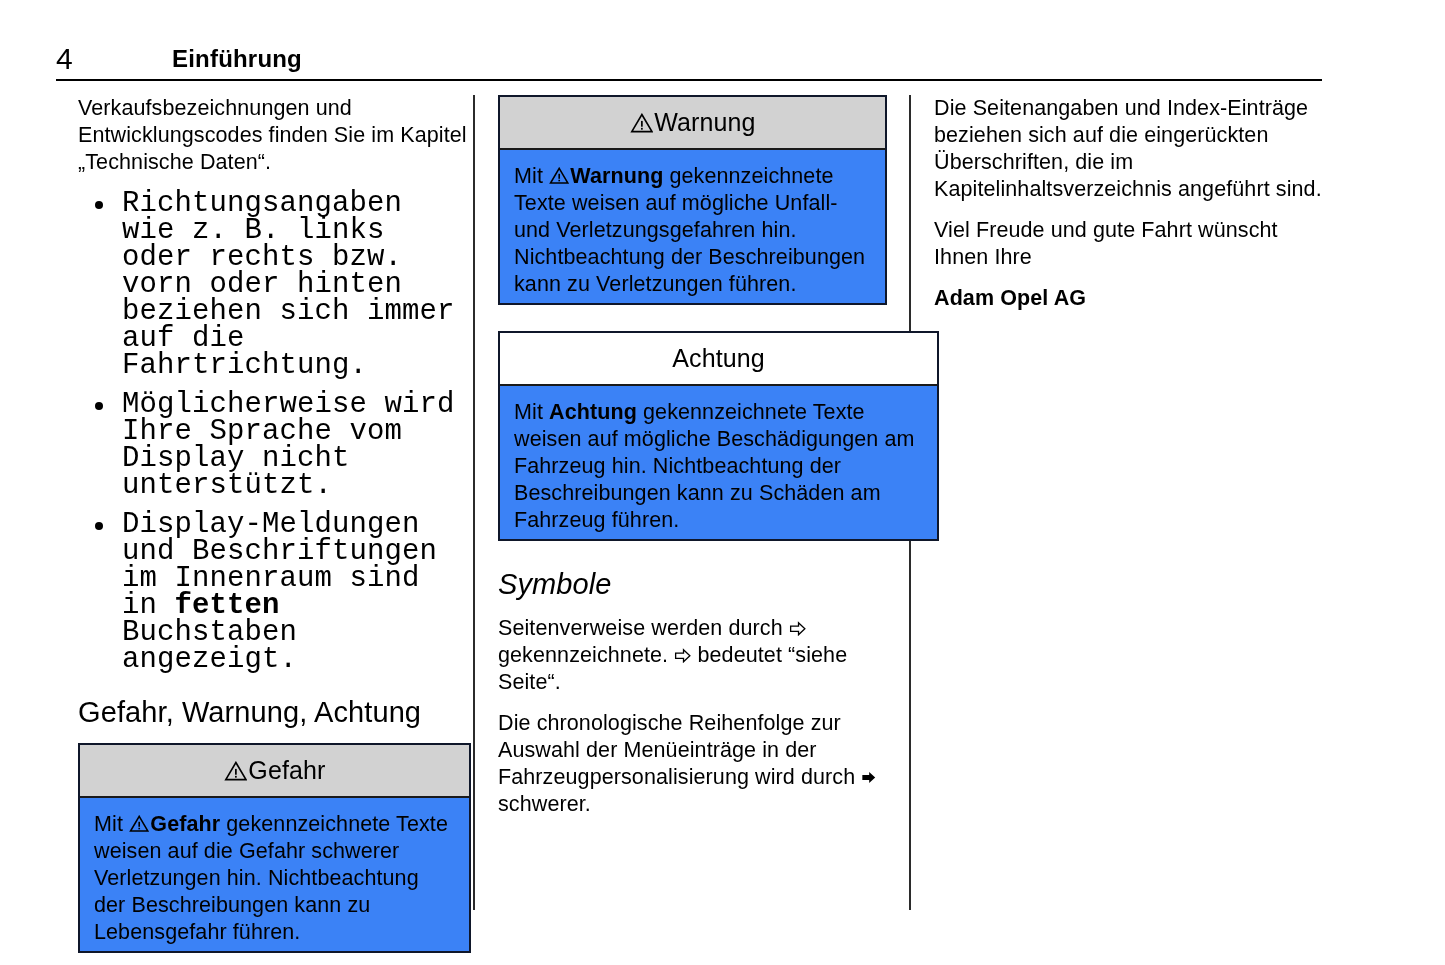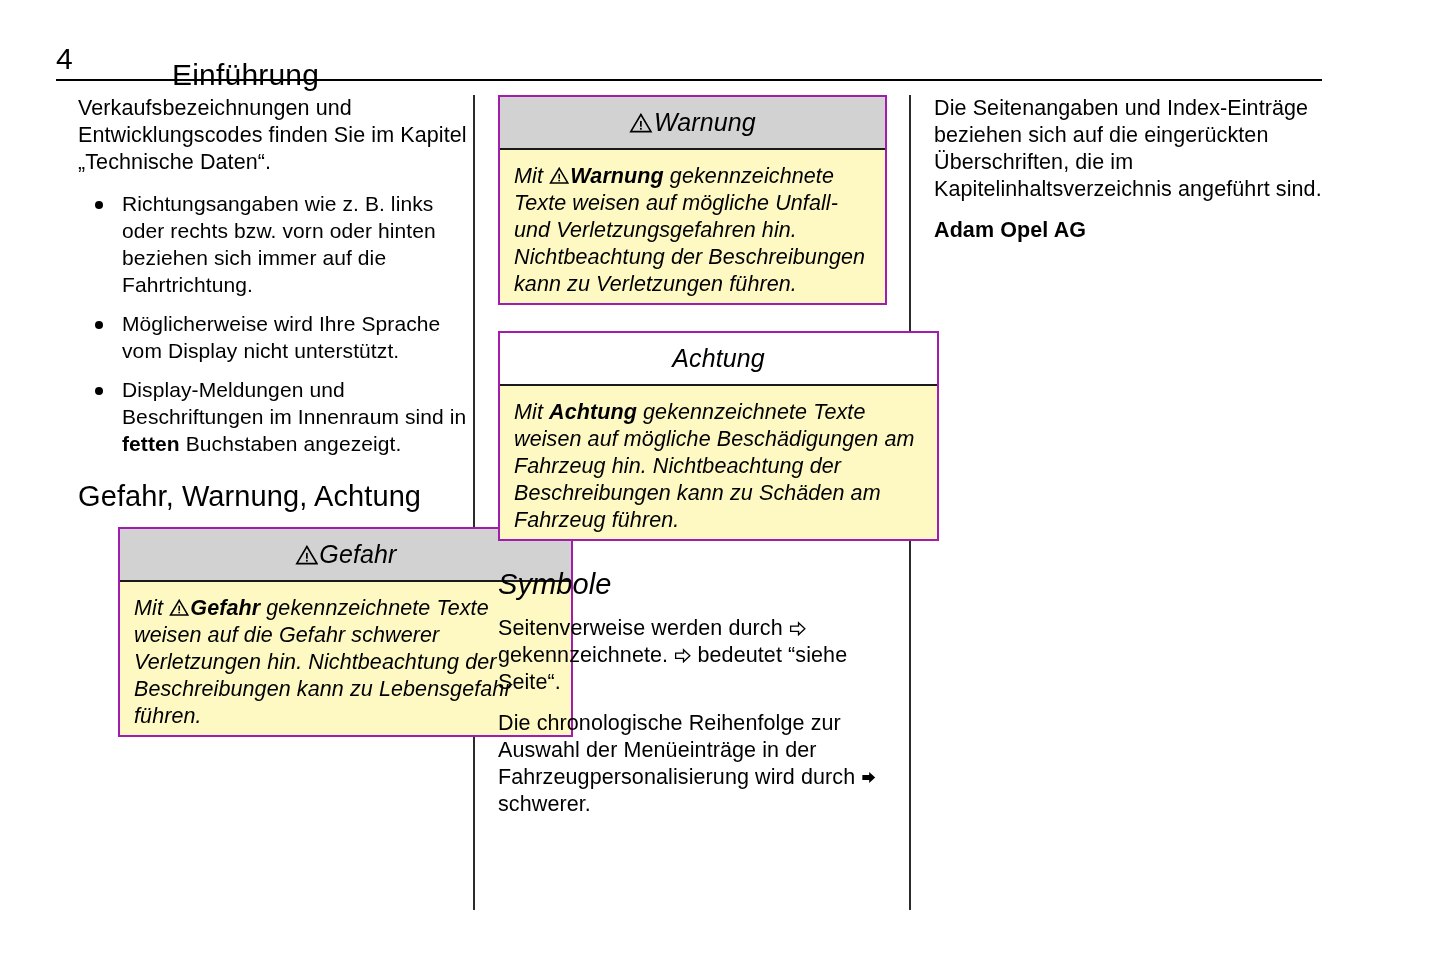--- a/index.html
+++ b/index.html
@@ -37,23 +37,23 @@
     left: 0;
     top: 0;
     font-size: 30px;
     font-weight: 400;
     line-height: 38px;
     letter-spacing: 0.2px;
   }
   .page-header .chapter-title {
     position: absolute;
     left: 116px;
-    top: 16px;
-    font-size: 30px;
-    font-weight: 400;
+    top: 0;
+    font-size: 24px;
+    font-weight: 700;
     line-height: 38px;
     letter-spacing: 0.2px;
   }
   .page-header .header-rule {
     position: absolute;
     left: 0;
     top: 39px;
     width: 1266px;
     height: 2px;
     background: #000000;
@@ -98,23 +98,24 @@
 
   ul.bullet-list {
     list-style: none;
     margin: 0 0 4px 0;
     padding: 0;
   }
   ul.bullet-list li {
     position: relative;
     padding-left: 44px;
     margin-bottom: 12px;
-    font-size: 21px;
+    font-size: 29px;
     line-height: 27px;
     letter-spacing: 0.1px;
+    font-family: Liberation Mono, monospace;
   }
   ul.bullet-list li::before {
     content: "";
     position: absolute;
     left: 17px;
     top: 11px;
     width: 8px;
     height: 8px;
     border-radius: 50%;
     background: #000000;
@@ -124,29 +125,28 @@
     margin: 22px 0 14px 0;
     font-size: 29px;
     font-weight: 400;
     line-height: 34px;
     letter-spacing: 0.1px;
   }
   h2.section-heading.tight { margin-top: 0; font-style: italic; }
 
   
   .notice-box {
-    border: 2px solid #a21caf;
+    border: 2px solid #0f172a;
     margin: 0 0 26px 0;
-    background: #fef9c3;
+    background: #3b82f6;
     box-sizing: border-box;
-    font-style: italic;
   }
   .notice-box.box-warnung { width: 389px; }
   .notice-box.box-achtung { width: 441px; }
-  .notice-box.box-gefahr  { width: 455px; margin-left: 40px; }
+  .notice-box.box-gefahr  { width: 393px; }
 
   .notice-head {
     border-bottom: 2px solid #1a1a1a;
     text-align: center;
     font-size: 25px;
     font-weight: 400;
     line-height: 30px;
     padding: 10px 8px 11px 8px;
     letter-spacing: 0.1px;
     white-space: nowrap;
@@ -270,17 +270,18 @@
             </svg></span><span> bedeutet “siehe Seite“.</span></p>
 
       <p class="body-text"><span>Die chronologische Reihenfolge zur Auswahl der Menüeinträge in der Fahrzeugpersonalisierung wird durch </span><span class="glyph-arrow-solid"><svg viewBox="0 0 20 20" xmlns="http://www.w3.org/2000/svg">
               <path d="M1.5 6.8 L10.6 6.8 L10.6 2.6 L18.6 10.0 L10.6 17.4 L10.6 13.2 L1.5 13.2 Z" fill="#000"></path>
             </svg></span><span> schwerer.</span></p>
 
     </div>
 
     <div class="col col-3">
       <p class="body-text">Die Seitenangaben und Index-Einträge beziehen sich auf die eingerückten Überschriften, die im Kapitelinhaltsverzeichnis angeführt sind.</p>
+      <p class="body-text">Viel Freude und gute Fahrt wünscht Ihnen Ihre</p>
       <p class="body-text bold">Adam Opel AG</p>
     </div>
 
   </div>
 </div>
 
 </body></html>

